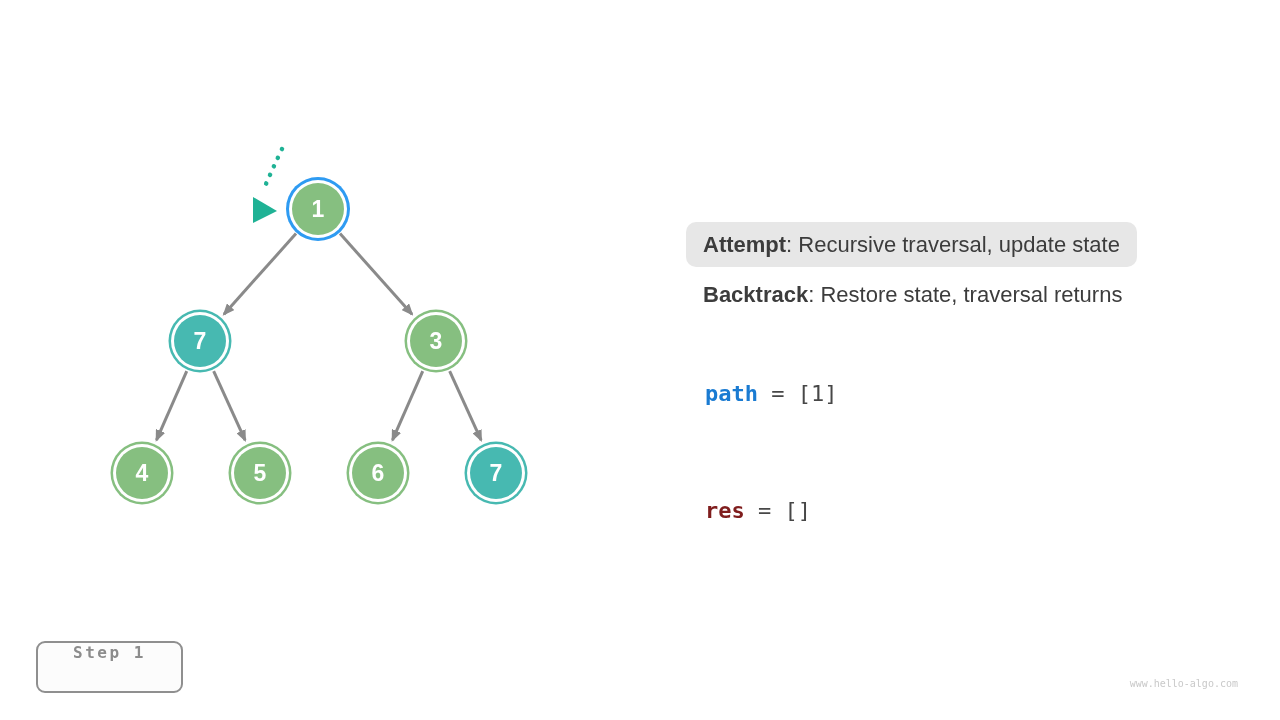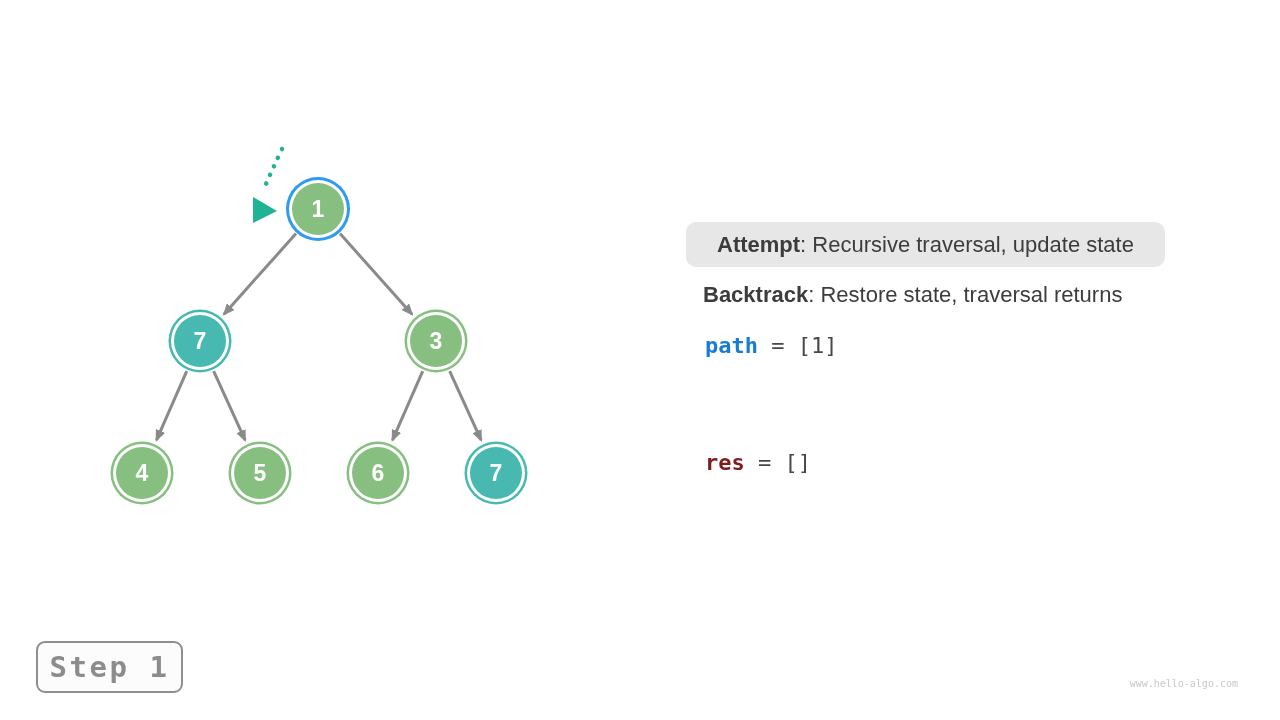--- a/index.html
+++ b/index.html
@@ -8,43 +8,43 @@
     font-family:"Liberation Sans",sans-serif;overflow:hidden;
   }
   #edge-layer{position:absolute;left:0;top:0;width:1280px;height:720px;}
   .node{
     position:absolute;width:52px;height:52px;border-radius:50%;
     display:flex;align-items:center;justify-content:center;
     color:#fff;font:700 23px "Liberation Sans",sans-serif;
   }
   .pill{
     position:absolute;left:686px;top:222px;height:45px;line-height:45px;
-    padding:0 31px;border-radius:10px;background:#e7e7e7;
+    padding:0 17px;border-radius:10px;background:#e7e7e7;
     font-size:22px;color:#3c3c3c;white-space:nowrap;
   }
   .legend-line{
     position:absolute;left:703px;top:281px;height:28px;line-height:28px;
     font-size:22px;color:#3c3c3c;white-space:nowrap;
   }
   .bold{font-weight:bold;}
   .code-line{
     position:absolute;left:705px;height:28px;line-height:28px;
     font-family:"DejaVu Sans Mono","Liberation Mono",monospace;
-    font-size:22px;color:#474747;white-space:pre;
+    font-size:22px;color:#474747;white-space:pre;margin-top:48px;
   }
   #path-line{top:332px;}
   #res-line{top:449px;}
   .var-path{font-weight:bold;color:#1a7bd2;}
   .var-res{font-weight:bold;color:#7f1d1d;}
   .step-badge{
     position:absolute;left:36px;top:641px;width:143px;height:48px;
     border:2px solid #8f8f8f;border-radius:9px;background:#fcfcfc;
-    display:flex;align-items:center;justify-content:center;
+    display:flex;align-items:flex-start;justify-content:center;
     font-family:"DejaVu Sans Mono","Liberation Mono",monospace;
-    font-weight:bold;font-size:29px;letter-spacing:2.5px;color:#8c8c8c;
+    font-weight:bold;font-size:16px;letter-spacing:2.5px;color:#8c8c8c;
   }
   .watermark{
     position:absolute;right:42px;top:678px;
     font-family:"DejaVu Sans Mono","Liberation Mono",monospace;
     font-size:10px;color:#c9c9c9;
   }
 </style>
 </head>
 <body>
 

